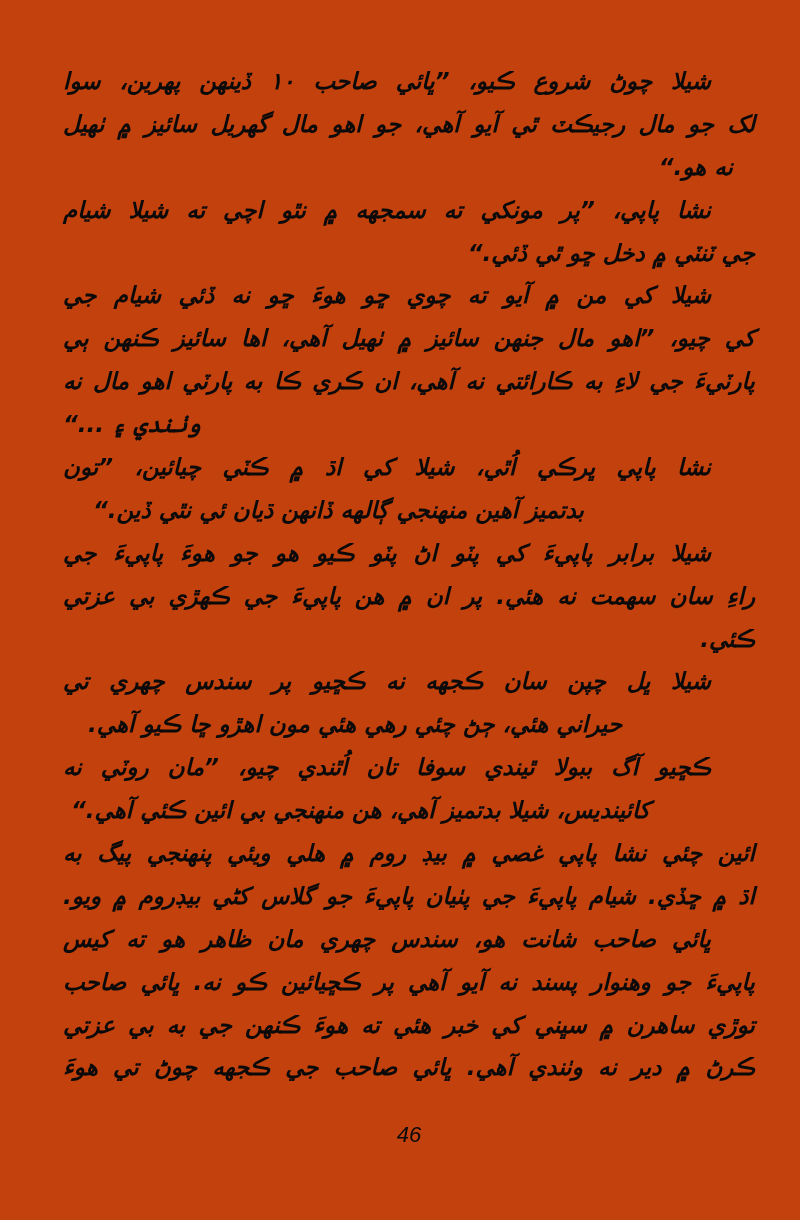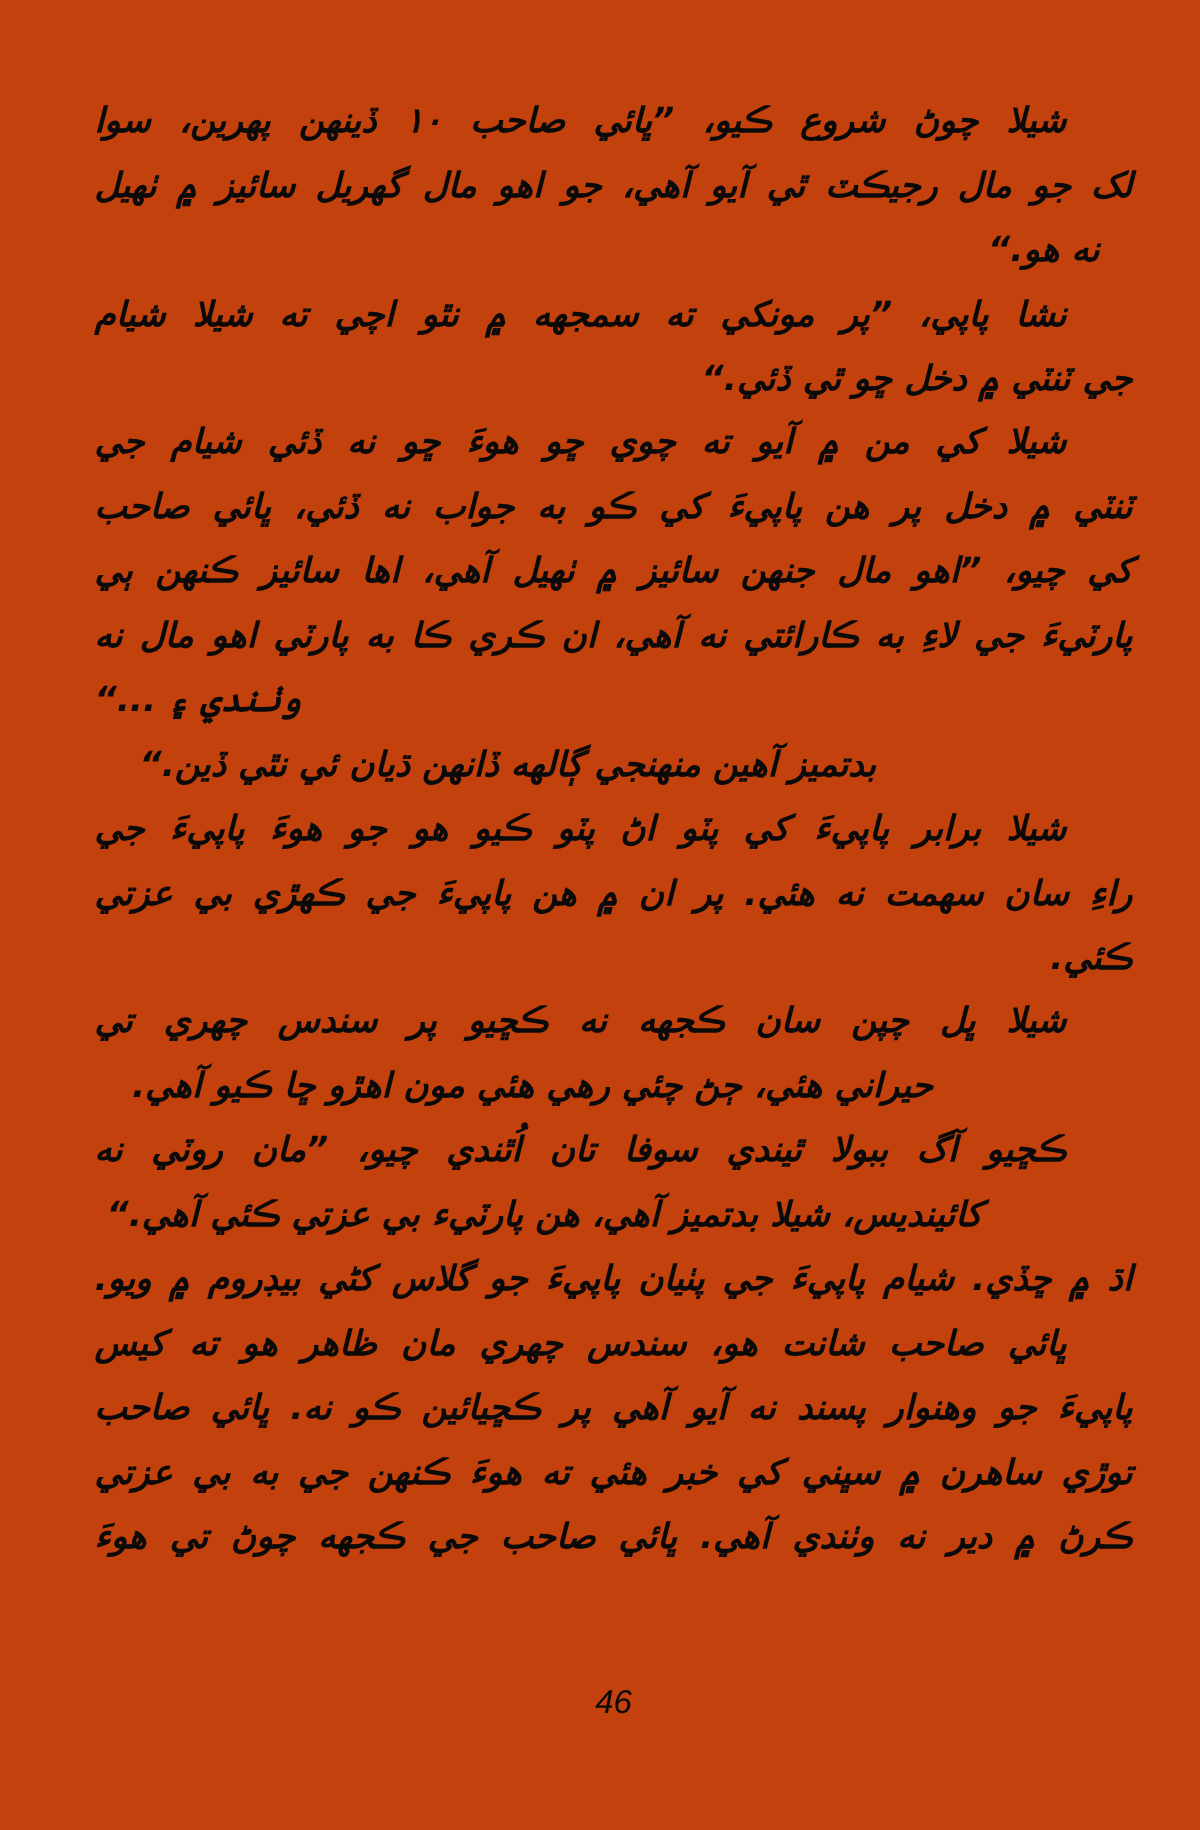--- a/index.html
+++ b/index.html
@@ -63,32 +63,33 @@
 <body>
 
 <div class="page">
   <div class="text-block">
       <div class="line justify indent" dir="rtl" lang="sd">شيلا چوڻ شروع ڪيو، ”ڀائي صاحب ١٠ ڏينهن پهرين، سوا</div>
       <div class="line justify" dir="rtl" lang="sd">لک جو مال رجيڪٽ ٿي آيو آهي، جو اهو مال گهريل سائيز ۾ ٺهيل</div>
       <div class="line right" dir="rtl" lang="sd" style="padding-right: 22px; text-align: right;">نه هو.“</div>
       <div class="line justify indent" dir="rtl" lang="sd">نشا پاپي، ”پر مونکي ته سمجهه ۾ نٿو اچي ته شيلا شيام</div>
       <div class="line right" dir="rtl" lang="sd">جي ٽنٽي ۾ دخل ڇو ٿي ڏئي.“</div>
       <div class="line justify indent" dir="rtl" lang="sd">شيلا کي من ۾ آيو ته چوي ڇو هوءَ ڇو نه ڏئي شيام جي</div>
-      <div class="line justify" dir="rtl" lang="sd">ٽنٽي ۾ دخل پر هن پاپيءَ کي ڪو به جواب نه ڏئي، ڀائي صاحب</div>
       <div class="line justify" dir="rtl" lang="sd">کي چيو، ”اهو مال جنهن سائيز ۾ ٺهيل آهي، اها سائيز ڪنهن ٻي</div>
       <div class="line justify" dir="rtl" lang="sd">پارٽيءَ جي لاءِ به ڪارائتي نه آهي، ان ڪري ڪا به پارٽي اهو مال نه</div>
       <div class="line left" dir="rtl" lang="sd">وٺندي ۽ ...“</div>
+      <div class="line justify indent" dir="rtl" lang="sd">نشا پاپي ڀرڪي اُٿي، شيلا کي اڌ ۾ ڪٽي چيائين، ”تون</div>
       <div class="line left" dir="rtl" lang="sd" style="padding-left: 30px;">بدتميز آهين منهنجي ڳالهه ڏانهن ڌيان ئي نٿي ڏين.“</div>
       <div class="line justify indent" dir="rtl" lang="sd">شيلا برابر پاپيءَ کي پٽو اڻ پٽو ڪيو هو جو هوءَ پاپيءَ جي</div>
       <div class="line justify" dir="rtl" lang="sd">راءِ سان سهمت نه هئي. پر ان ۾ هن پاپيءَ جي ڪهڙي بي عزتي</div>
       <div class="line left" dir="rtl" lang="sd" style="padding-left: 95px; text-align: right;">ڪئي.</div>
       <div class="line justify indent" dir="rtl" lang="sd">شيلا ڀل چپن سان ڪجهه نه ڪڇيو پر سندس چهري تي</div>
       <div class="line left" dir="rtl" lang="sd" style="padding-left: 25px;">حيراني هئي، ڄڻ چئي رهي هئي مون اهڙو ڇا ڪيو آهي.</div>
       <div class="line justify indent" dir="rtl" lang="sd">ڪڇيو آگ ببولا ٿيندي سوفا تان اُٿندي چيو، ”مان روٽي نه</div>
-      <div class="line left" dir="rtl" lang="sd" style="padding-left: 8px;">کائينديس، شيلا بدتميز آهي، هن پارٽيء بي عزتي ڪئي آهي.“</div>
+      <div class="line left" dir="rtl" lang="sd" style="padding-left: 8px;">کائينديس، شيلا بدتميز آهي، هن منهنجي بي ائين ڪئي آهي.“</div>
+      <div class="line justify" dir="rtl" lang="sd">ائين چئي نشا پاپي غصي ۾ بيڊ روم ۾ هلي ويئي پنهنجي پيگ به</div>
       <div class="line justify" dir="rtl" lang="sd">اڌ ۾ ڇڏي. شيام پاپيءَ جي پٺيان پاپيءَ جو گلاس کڻي بيڊروم ۾ ويو.</div>
       <div class="line justify indent" dir="rtl" lang="sd">ڀائي صاحب شانت هو، سندس چهري مان ظاهر هو ته کيس</div>
       <div class="line justify" dir="rtl" lang="sd">پاپيءَ جو وهنوار پسند نه آيو آهي پر ڪڇيائين ڪو نه. ڀائي صاحب</div>
       <div class="line justify" dir="rtl" lang="sd">توڙي ساهرن ۾ سڀني کي خبر هئي ته هوءَ ڪنهن جي به بي عزتي</div>
       <div class="line justify" dir="rtl" lang="sd">ڪرڻ ۾ دير نه وٺندي آهي. ڀائي صاحب جي ڪجهه چوڻ تي هوءَ</div>
     </div>
   <div class="page-number">46</div>
 </div>
 
 </body></html>

